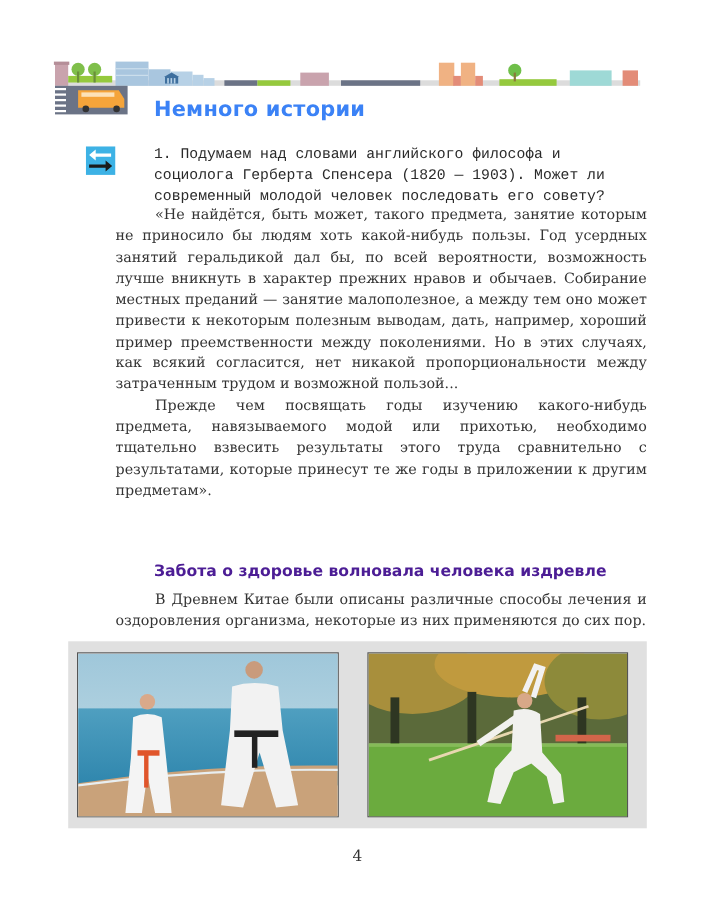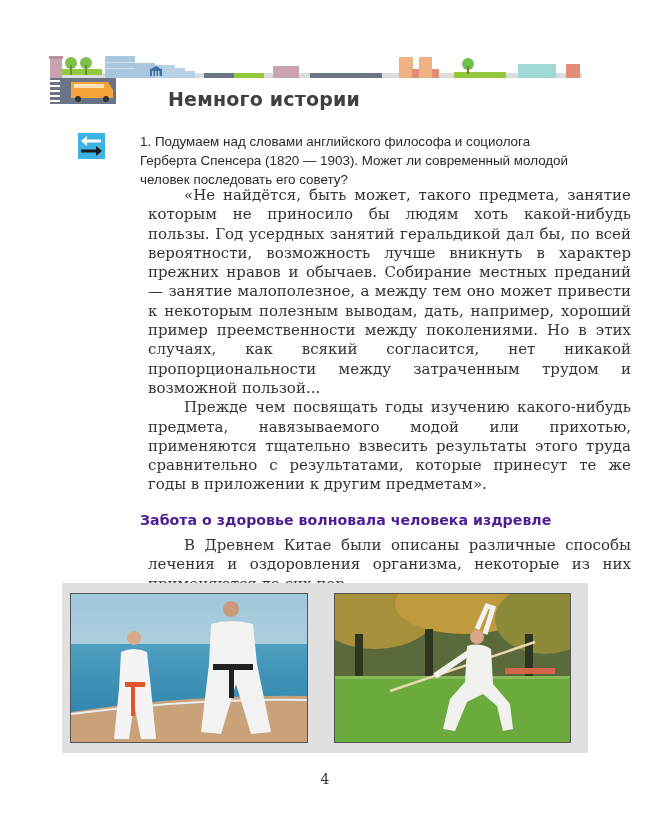--- a/index.html
+++ b/index.html
@@ -5,30 +5,29 @@
   * { box-sizing: border-box; margin: 0; padding: 0; }
   html, body { width: 650px; height: 839px; background: #ffffff; overflow: hidden; }
   body { position: relative; font-family: "DejaVu Serif", serif; color: #2b2b2b; }
 
   
   .banner { position: absolute; left: 0; top: 0; width: 650px; height: 120px; }
   .abs { position: absolute; }
 
   .header-title {
     position: absolute; left: 140px; top: 88px;
-    font-family: "DejaVu Sans", sans-serif; font-weight: bold; font-size: 19px; color: #404040;
+    font-family: "DejaVu Sans", sans-serif; font-weight: bold; font-size: 19px; color: #3b82f6;
     letter-spacing: 0.2px;
-    margin-left: 28px;
   }
 
   
   .q-icon { position: absolute; left: 78px; top: 133px; width: 27px; height: 26px; }
 
-  .sans { font-family: Liberation Sans, sans-serif; font-size: 13.4px; line-height: 19px; color: #2a2a2a; }
-  .serif { font-family: "DejaVu Serif", serif; font-size: 15px; line-height: 19.3px; color: #333; text-align: justify; margin-left: 43px; }
+  .sans { font-family: Liberation Mono, monospace; font-size: 13.4px; line-height: 19px; color: #2a2a2a; }
+  .serif { font-family: "DejaVu Serif", serif; font-size: 13px; line-height: 19.3px; color: #333; text-align: justify; }
 
   .q1 { position: absolute; left: 140px; top: 132px; width: 448px; }
   .quote { position: absolute; left: 105px; top: 186px; width: 483px; }
   .quote p { text-indent: 36px; text-align: justify; }
   .q23 { position: absolute; left: 140px; top: 413px; width: 448px; }
   .subhead {
     position: absolute; left: 140px; top: 512px;
     font-family: "DejaVu Sans", sans-serif; font-weight: bold; font-size: 14.2px; color: #4c1d95;
   }
   .body-para { position: absolute; left: 105px; top: 536px; width: 483px; }
@@ -110,21 +109,21 @@
 <svg class="q-icon" viewBox="0 0 27 26">
   <rect x="0" y="0" width="27" height="26" fill="#3db2e5"></rect>
   <path d="M3 8 L9 3 V6.5 H23 V9.5 H9 V13 Z" fill="#ffffff"></path>
   <path d="M24 18 L18 23 V19.5 H3 V16.5 H18 V13 Z" fill="#1a1a1a"></path>
 </svg>
 
 <div class="q1 sans">1. Подумаем над словами английского философа и социолога Герберта Спенсера (1820 — 1903). Может ли современный молодой человек последовать его совету?</div>
 
 <div class="quote serif">
   <p>«Не найдётся, быть может, такого предмета, занятие которым не приносило бы людям хоть какой-нибудь пользы. Год усердных занятий геральдикой дал бы, по всей вероятности, возможность лучше вникнуть в характер прежних нравов и обычаев. Собирание местных преданий — занятие малополезное, а между тем оно может привести к некоторым полезным выводам, дать, например, хороший пример преемственности между поколениями. Но в этих случаях, как всякий согласится, нет никакой пропорциональности между затраченным трудом и возможной пользой...</p>
-  <p>Прежде чем посвящать годы изучению какого-нибудь предмета, навязываемого модой или прихотью, применяются тщательно взвесить результаты этого труда сравнительно с результатами, которые принесут те же годы в приложении к другим предметам».</p>
+  <p>Прежде чем посвящать годы изучению какого-нибудь предмета, навязываемого модой или прихотью, необходимо тщательно взвесить результаты этого труда сравнительно с результатами, которые принесут те же годы в приложении к другим предметам».</p>
 </div>
 
 <div class="q23 sans">
 </div>
 
 <div class="subhead">Забота о здоровье волновала человека издревле</div>
 
 <div class="body-para serif">
   <p>В Древнем Китае были описаны различные способы лечения и оздоровления организма, некоторые из них применяются до сих пор.</p>
 </div>

